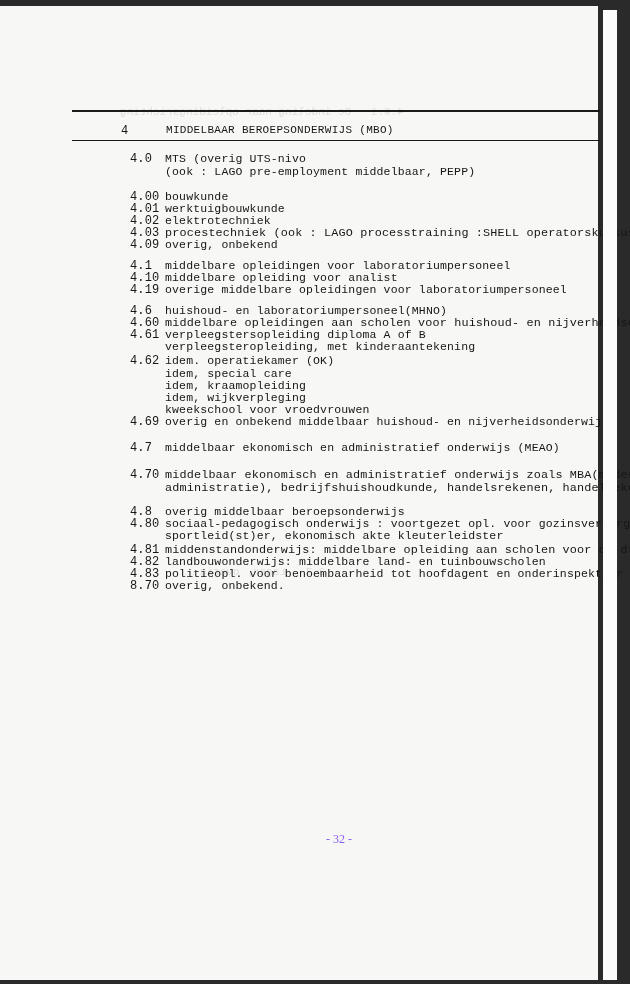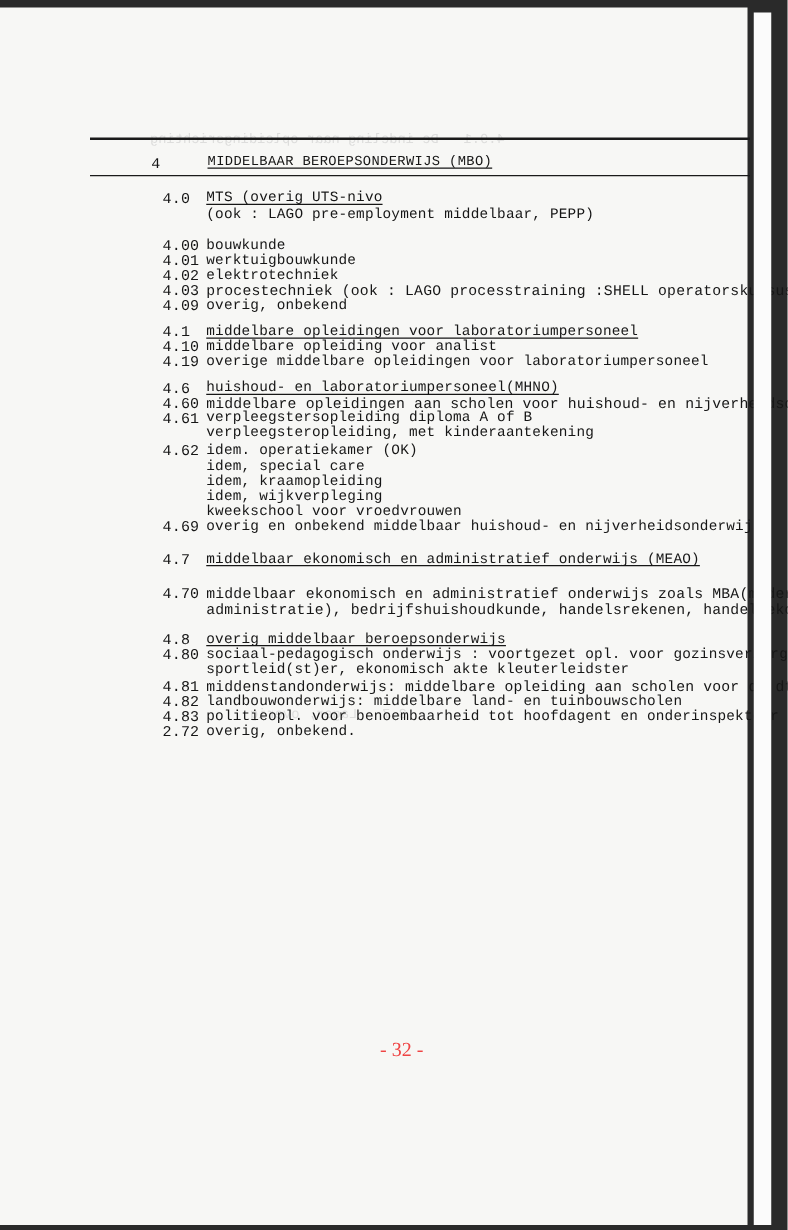--- a/index.html
+++ b/index.html
@@ -20,24 +20,24 @@
     position:absolute; color:#c9c9c9; font-size:11px; opacity:.55;
     transform:scaleX(-1); white-space:pre;
   }
   .rule { position:absolute; background:#1a1a1a; }
   .row {
     position:absolute; font-size:11.5px; color:#161616; white-space:nowrap;
     letter-spacing:0.15px;
   }
   .code { position:absolute; left:130px; font-size:12px; color:#161616; }
   .txt { position:absolute; left:165px; }
-  .u { text-decoration:underline; text-underline-offset:2px; }
+  .u { text-underline-offset:2px; }
   .heading { font-size:11px; letter-spacing:0.3px; }
   .pagenum {
-    position:absolute; left:304px; top:826px; font-size:16px; color:#ef4444;
+    position:absolute; left:326px; top:826px; font-size:12px; color:#8b5cf6;
     font-family:"Liberation Serif", serif;
   }
 </style>
 </head>
 <body>
 
 <div class="page">
 
   <div class="ghost" style="left:120px;top:100px;">4.9.1   De indeling naar opleidingsrichting</div>
   <div class="ghost" style="left:200px;top:560px;">3.7   Lager, overig</div>
@@ -161,20 +161,20 @@
     </div>
   <div class="row" style="top:549px;">
       <span class="code">4.82</span>
       <span class="txt">landbouwonderwijs: middelbare land- en tuinbouwscholen</span>
     </div>
   <div class="row" style="top:561px;">
       <span class="code">4.83</span>
       <span class="txt">politieopl. voor benoembaarheid tot hoofdagent en onderinspekteur</span>
     </div>
   <div class="row" style="top:573px;">
-      <span class="code">2.72</span>
+      <span class="code">8.70</span>
       <span class="txt">overig, onbekend.</span>
     </div>
 
   <div class="pagenum">- 32 -</div>
 </div>
 
 <div class="edge-strip"></div>
 
 </body></html>

